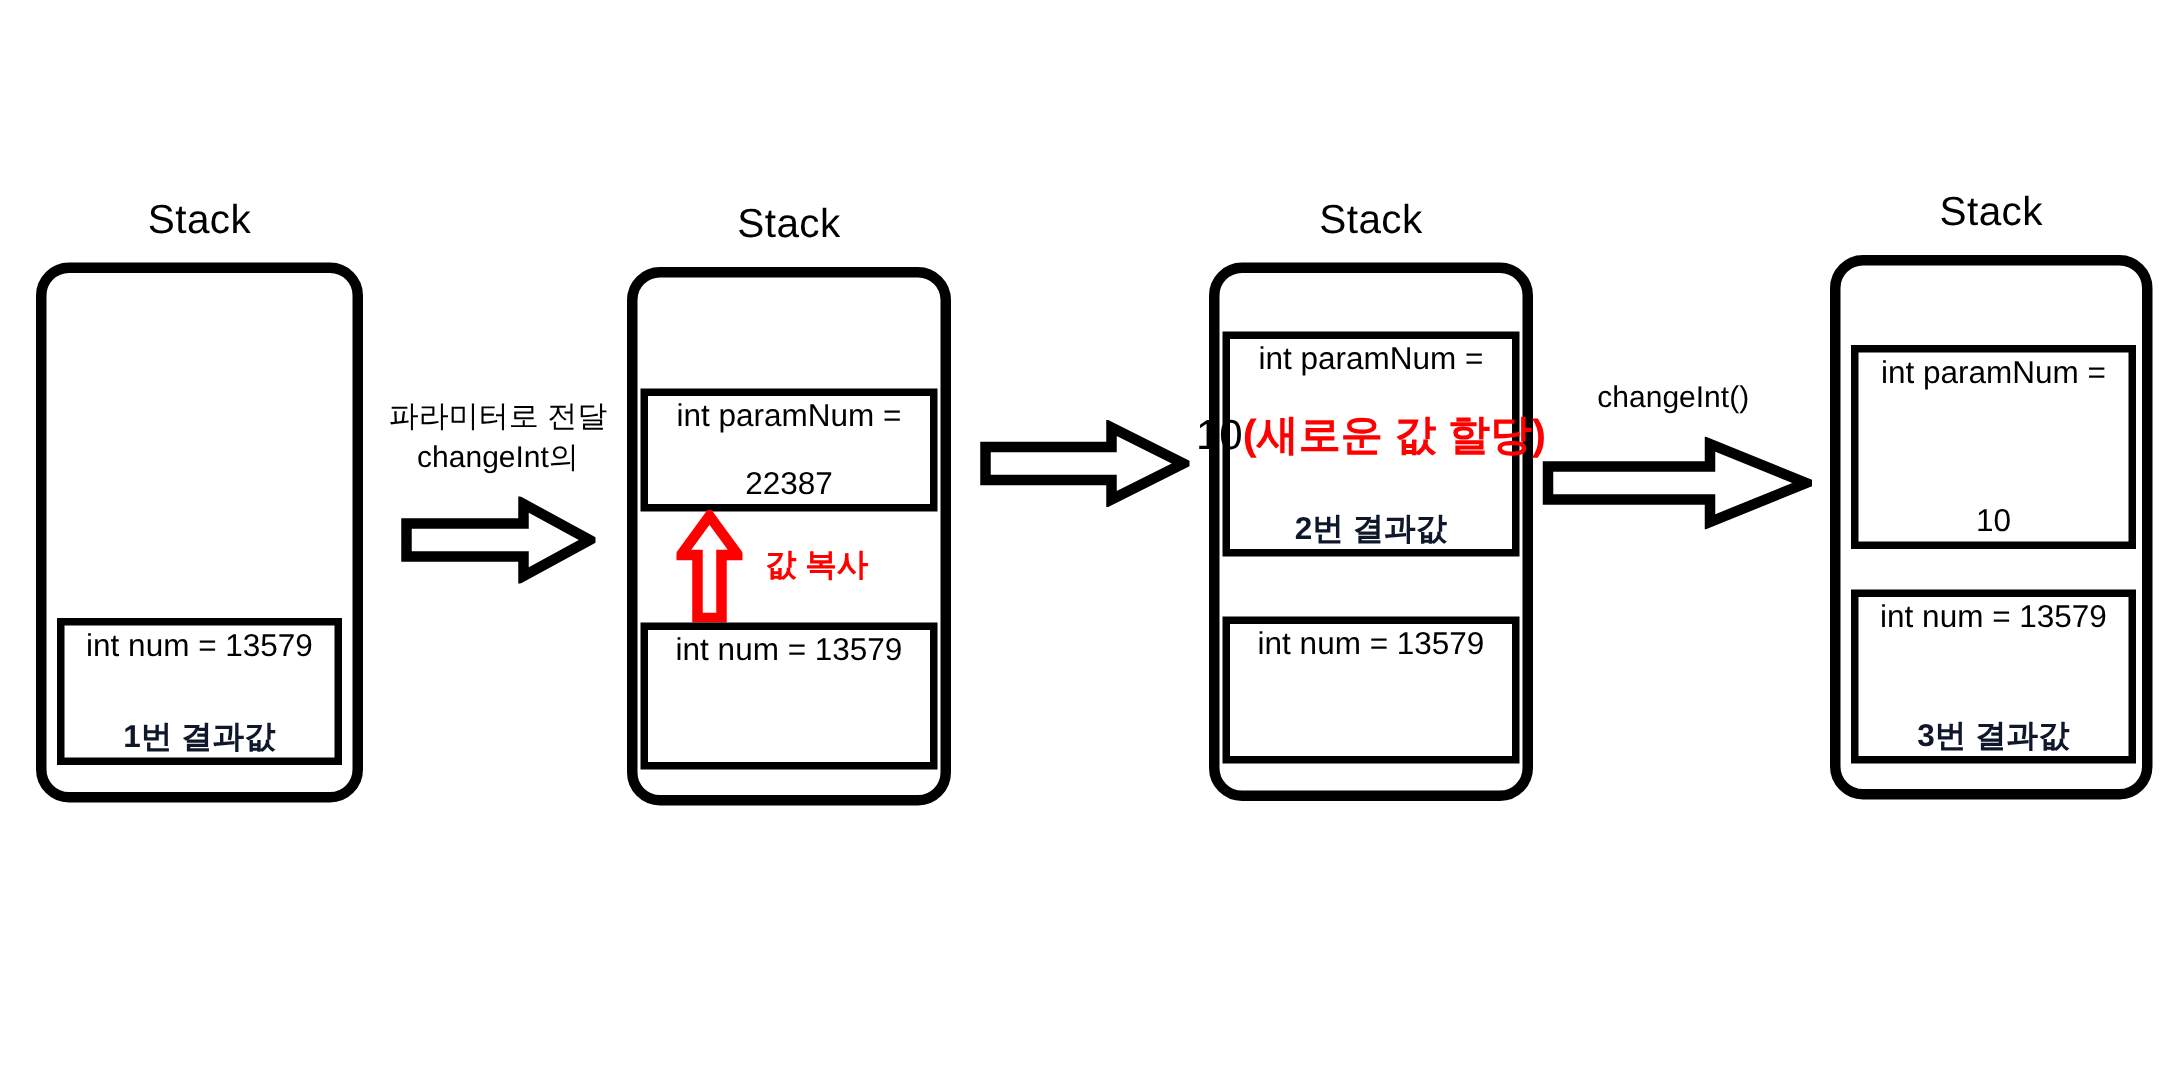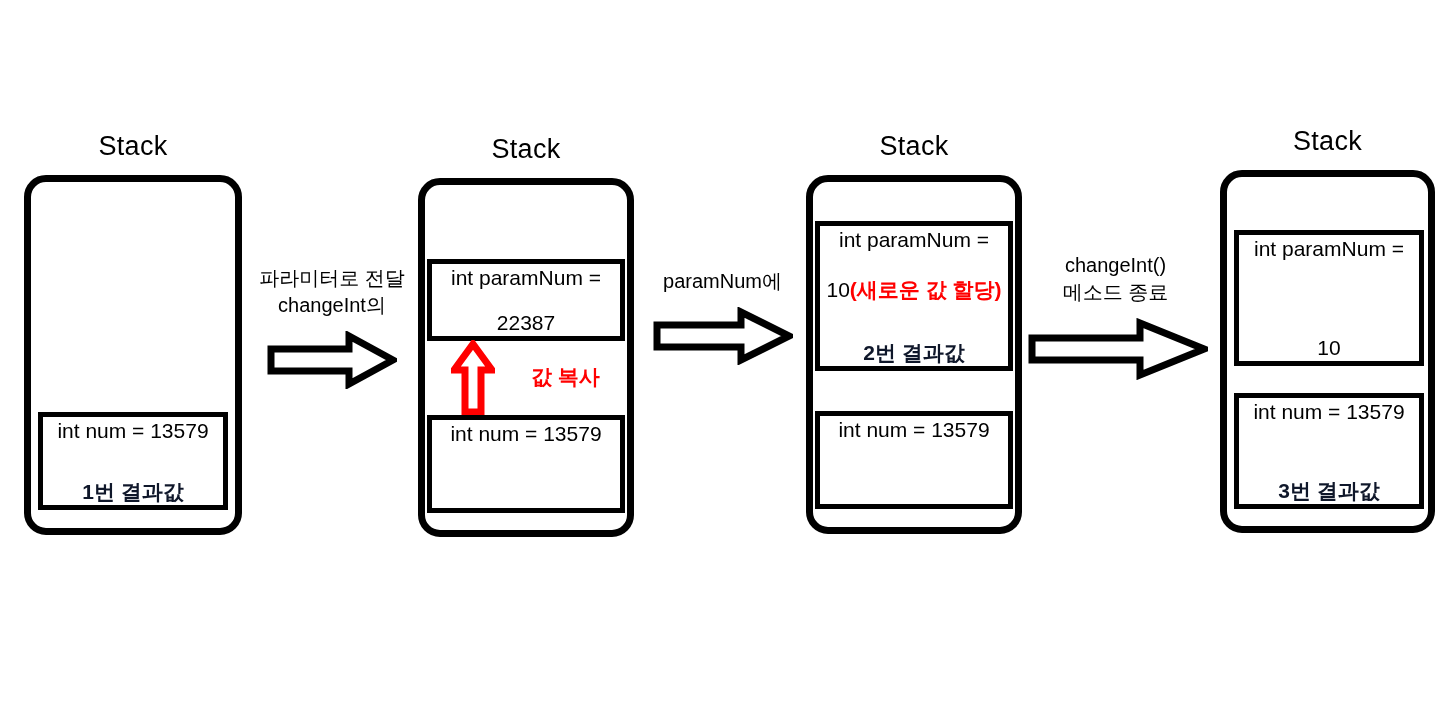--- a/index.html
+++ b/index.html
@@ -73,21 +73,21 @@
   }
   .frame-line.red {
     color: #0f172a;
     font-weight: bold;
   }
   .frame-line.gap-top {
     margin-top: 14px;
   }
   .mixed-line {
     display: block;
-    font-size: 21px;
+    font-size: 28px;
     line-height: 27px;
     white-space: nowrap;
   }
   .mixed-line .blk { color: #000000; }
   .mixed-line .red { color: #ff0000; font-weight: bold; }
 
   
   .transition {
     position: absolute;
     text-align: center;
@@ -107,21 +107,20 @@
   .copy-arrow {
     position: absolute;
   }
   .copy-label {
     position: absolute;
     font-size: 21px;
     line-height: 24px;
     color: #ff0000;
     font-weight: bold;
     white-space: nowrap;
-    margin-left: 21px;
   }
 </style>
 </head>
 <body>
 
 <div id="canvas">
 
   <div class="stack-panel" style="left:24px; top:175px; width:218px; height:360px;">
     <div class="stack-title">Stack</div>
     <div class="stack-box"></div>
@@ -152,21 +151,20 @@
       <polygon points="22,4 41,30 30,30 30,72 14,72 14,30 3,30" fill="#ffffff" stroke="#ff0000" stroke-width="7" stroke-linejoin="miter"></polygon>
     </svg>
     <div class="copy-label" style="left:92px; top:187px;">값 복사</div>
 
     <div class="frame" style="left:9px; top:237px; width:198px; height:98px;">
       <span class="frame-line">int num = 13579</span>
     </div>
   </div>
 
   <div class="transition" style="left:640px; top:268px; width:165px;">
-    <div class="transition-label">paramNum에</div>
     <svg class="block-arrow" width="140" height="58" viewBox="0 0 140 58">
       <polygon points="4,18 88,18 88,5 136,29 88,53 88,40 4,40" fill="#ffffff" stroke="#000000" stroke-width="7" stroke-linejoin="miter"></polygon>
     </svg>
   </div>
 
   <div class="stack-panel" style="left:806px; top:175px; width:216px; height:359px;">
     <div class="stack-title">Stack</div>
     <div class="stack-box"></div>
 
     <div class="frame" style="left:9px; top:46px; width:198px; height:150px;">
@@ -177,21 +175,20 @@
       <span class="frame-line red gap-top">2번 결과값</span>
     </div>
 
     <div class="frame" style="left:9px; top:236px; width:198px; height:98px;">
       <span class="frame-line">int num = 13579</span>
     </div>
   </div>
 
   <div class="transition" style="left:1028px; top:252px; width:175px;">
     <div class="transition-label">changeInt()</div>
-    <div class="transition-label">메소드 종료</div>
     <svg class="block-arrow" width="180" height="62" viewBox="0 0 180 62">
       <polygon points="4,20 112,20 112,5 176,31 112,57 112,42 4,42" fill="#ffffff" stroke="#000000" stroke-width="7" stroke-linejoin="miter"></polygon>
     </svg>
   </div>
 
   <div class="stack-panel" style="left:1220px; top:170px; width:215px; height:363px;">
     <div class="stack-title">Stack</div>
     <div class="stack-box"></div>
 
     <div class="frame" style="left:14px; top:60px; width:190px; height:136px;">

